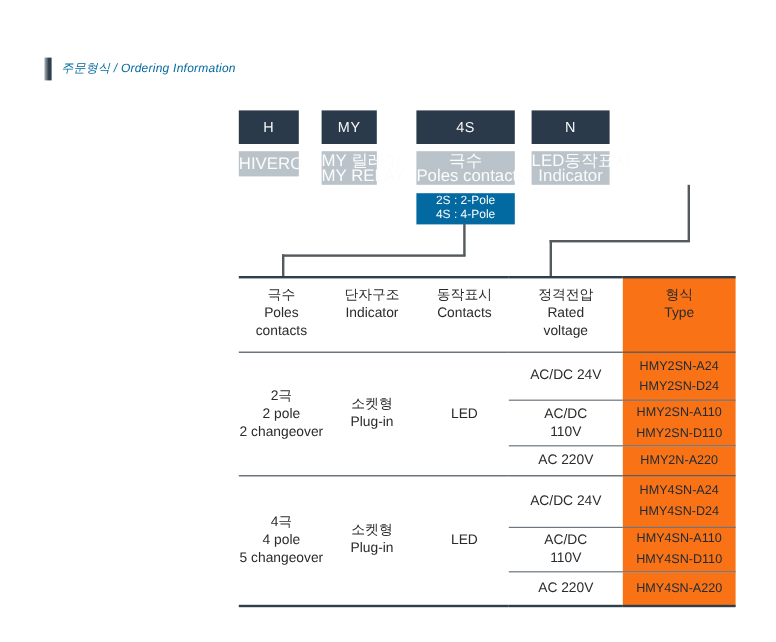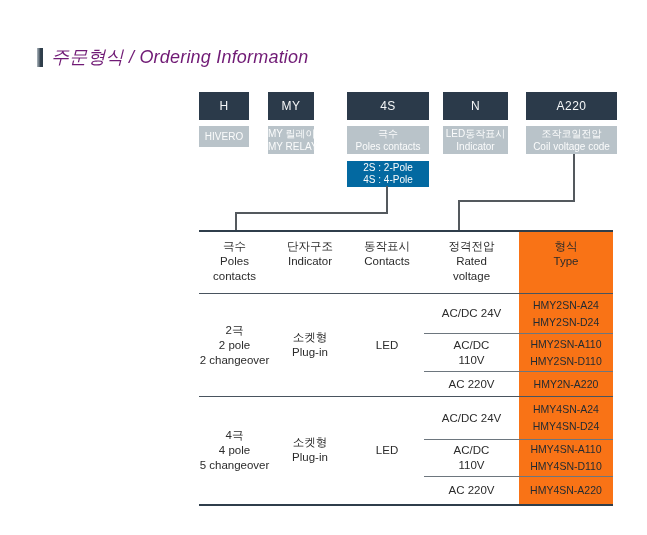--- a/index.html
+++ b/index.html
@@ -4,31 +4,31 @@
 <style>
   html,body{margin:0;padding:0;background:#ffffff;}
   #canvas{
     position:relative;width:647px;height:535px;background:#ffffff;overflow:hidden;
     font-family:"Liberation Sans",sans-serif;color:#2e2e2e;
   }
   
   .title-row{position:absolute;left:37px;top:46px;height:22px;display:flex;align-items:center;}
   .title-bar{display:inline-block;width:6px;height:19px;margin-right:8px;
     background:linear-gradient(to right,#aeb8bf 0%,#2f3e4b 60%);}
-  .title-text{font-size:18px;font-style:italic;color:#701a75;letter-spacing:.2px;white-space:nowrap;}
+  .title-text{font-size:10px;font-style:italic;color:#0369a1;letter-spacing:.2px;white-space:nowrap;}
 
   
   .seg{position:absolute;top:92px;text-align:center;}
   .code{
     height:28px;line-height:28px;background:#2b3a4a;color:#f5f7f8;
     font-size:12px;letter-spacing:.5px;
   }
   .lbl{
     position:absolute;left:0;right:0;top:34px;background:#b9c3c9;color:#fbfcfc;
-    font-size:10px;line-height:13px;padding:1px 0;
+    font-size:14px;line-height:13px;padding:1px 0;
   }
   .lbl.one{line-height:19px;}
   .sub{
     position:absolute;left:0;right:0;top:69px;background:#0369a1;color:#fbfcfc;
     font-size:10px;line-height:12px;padding:1px 0;
   }
   .lbl div,.sub div{white-space:nowrap;}
 
   
   .cline{position:absolute;background:#54595e;}
@@ -90,27 +90,20 @@
   </div>
 
   <div class="seg" style="left:443px;width:65px;">
     <div class="code">N</div>
     <div class="lbl">
       <div>LED동작표시</div>
       <div>Indicator</div>
     </div>
   </div>
 
-  <div class="seg" style="left:526px;width:91px;">
-    <div class="code">A220</div>
-    <div class="lbl">
-      <div>조작코일전압</div>
-      <div>Coil voltage code</div>
-    </div>
-  </div>
 
   <div class="cline" style="left:386px;top:186px;width:1.5px;height:27px;"></div>
   <div class="cline" style="left:235px;top:212px;width:152.5px;height:1.5px;"></div>
   <div class="cline" style="left:235px;top:212px;width:1.5px;height:18px;"></div>
 
   <div class="cline" style="left:573px;top:154px;width:1.5px;height:47px;"></div>
   <div class="cline" style="left:458px;top:200px;width:116.5px;height:1.5px;"></div>
   <div class="cline" style="left:458px;top:200px;width:1.5px;height:30px;"></div>
 
   <div class="tbl-wrap">

